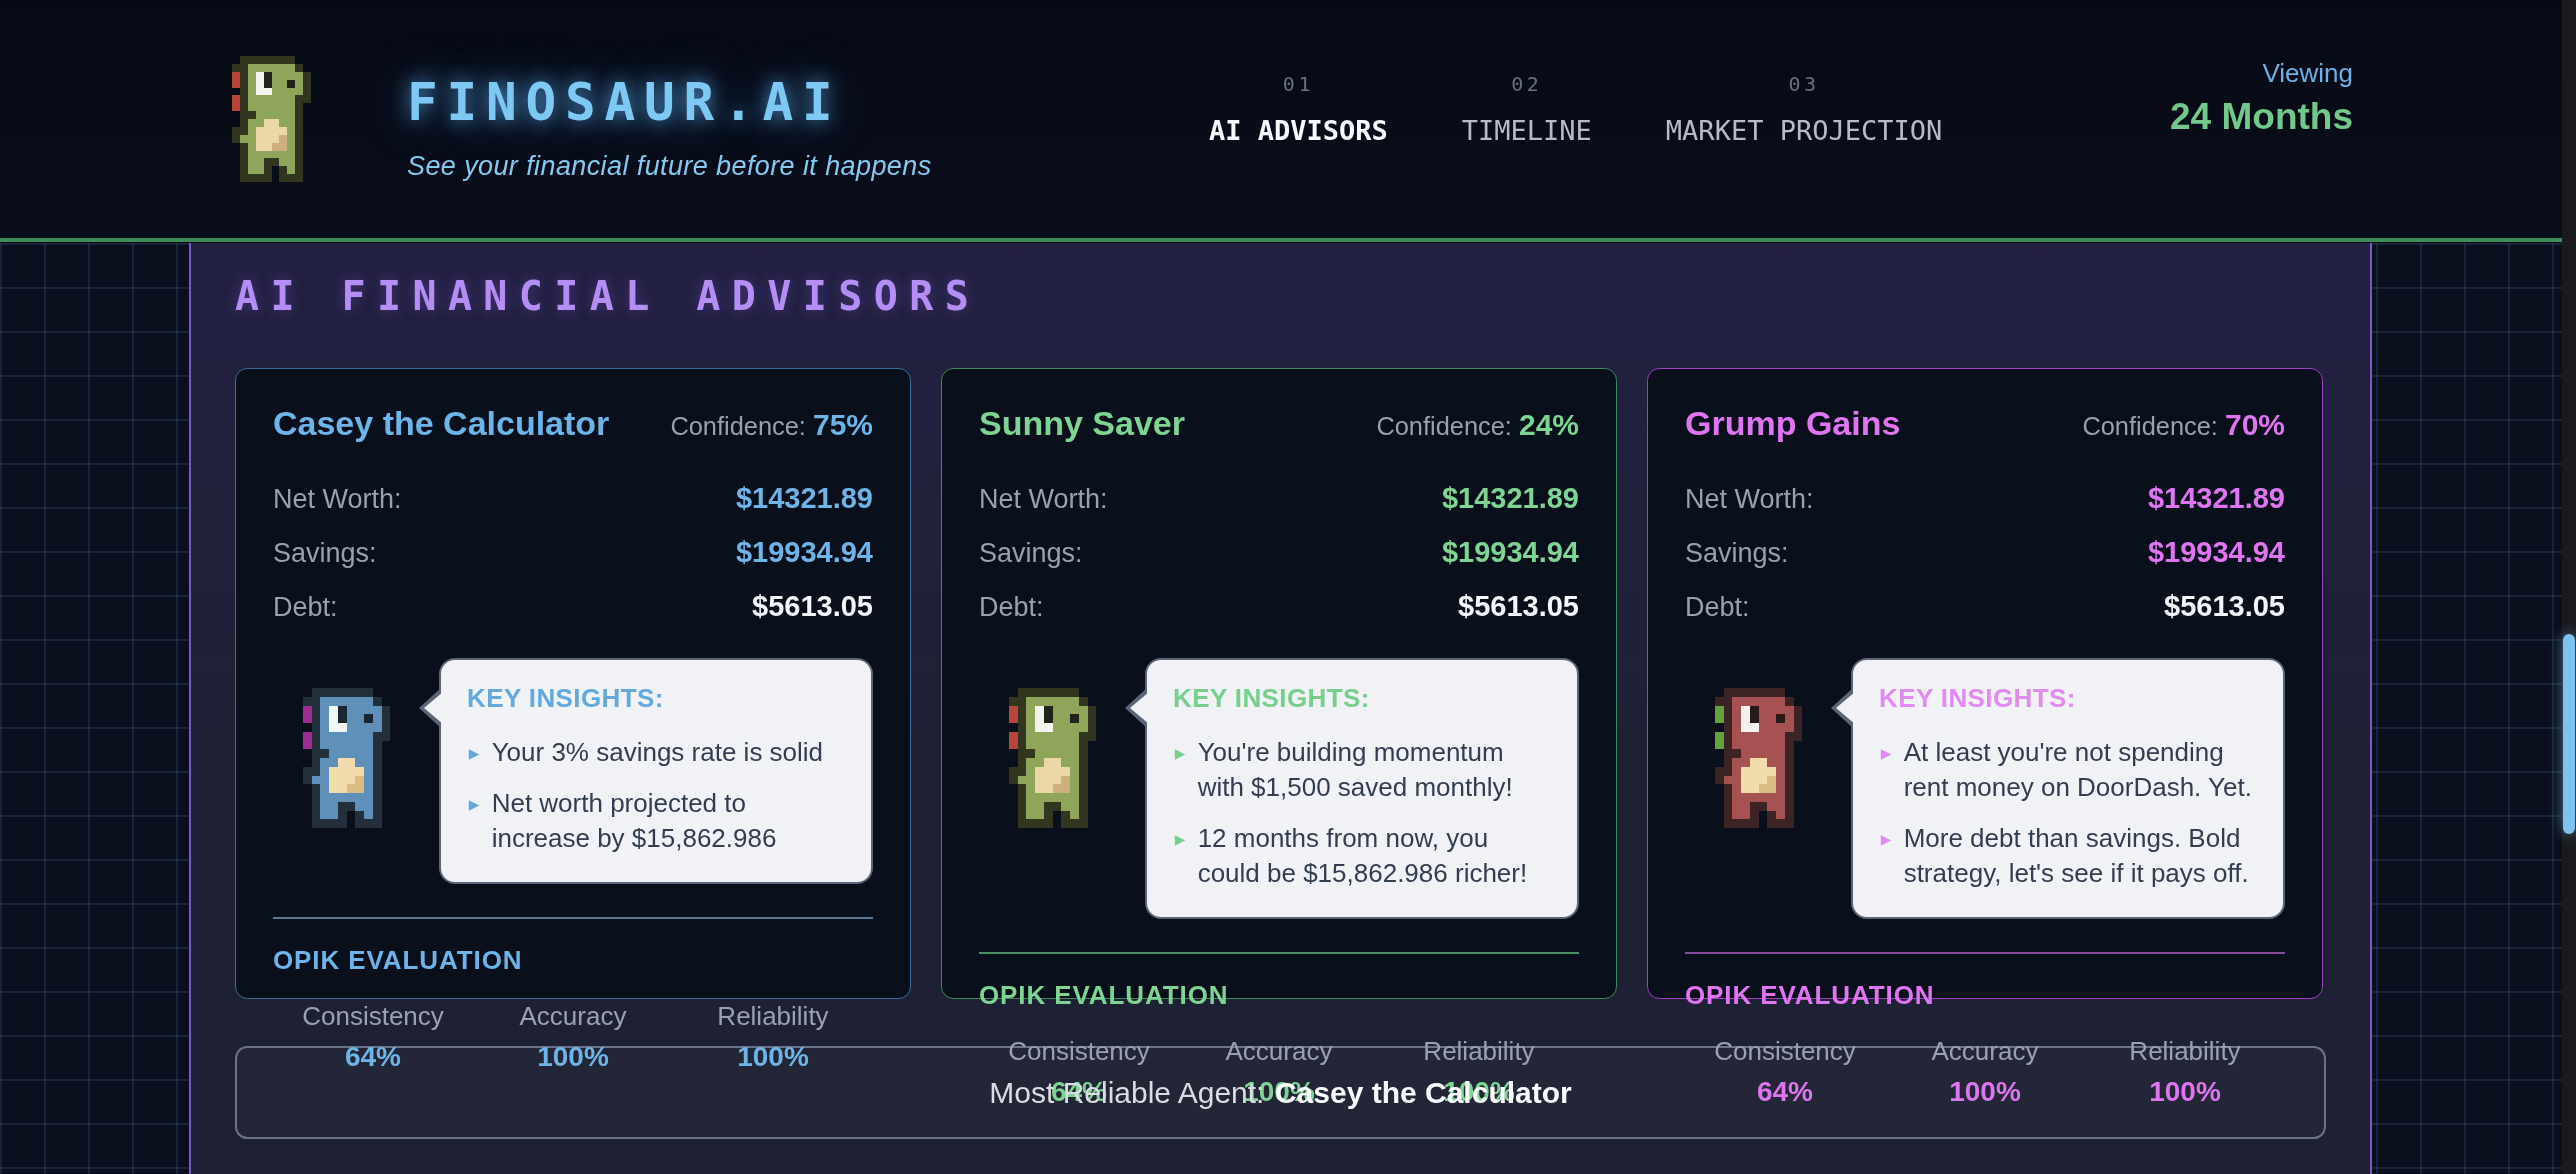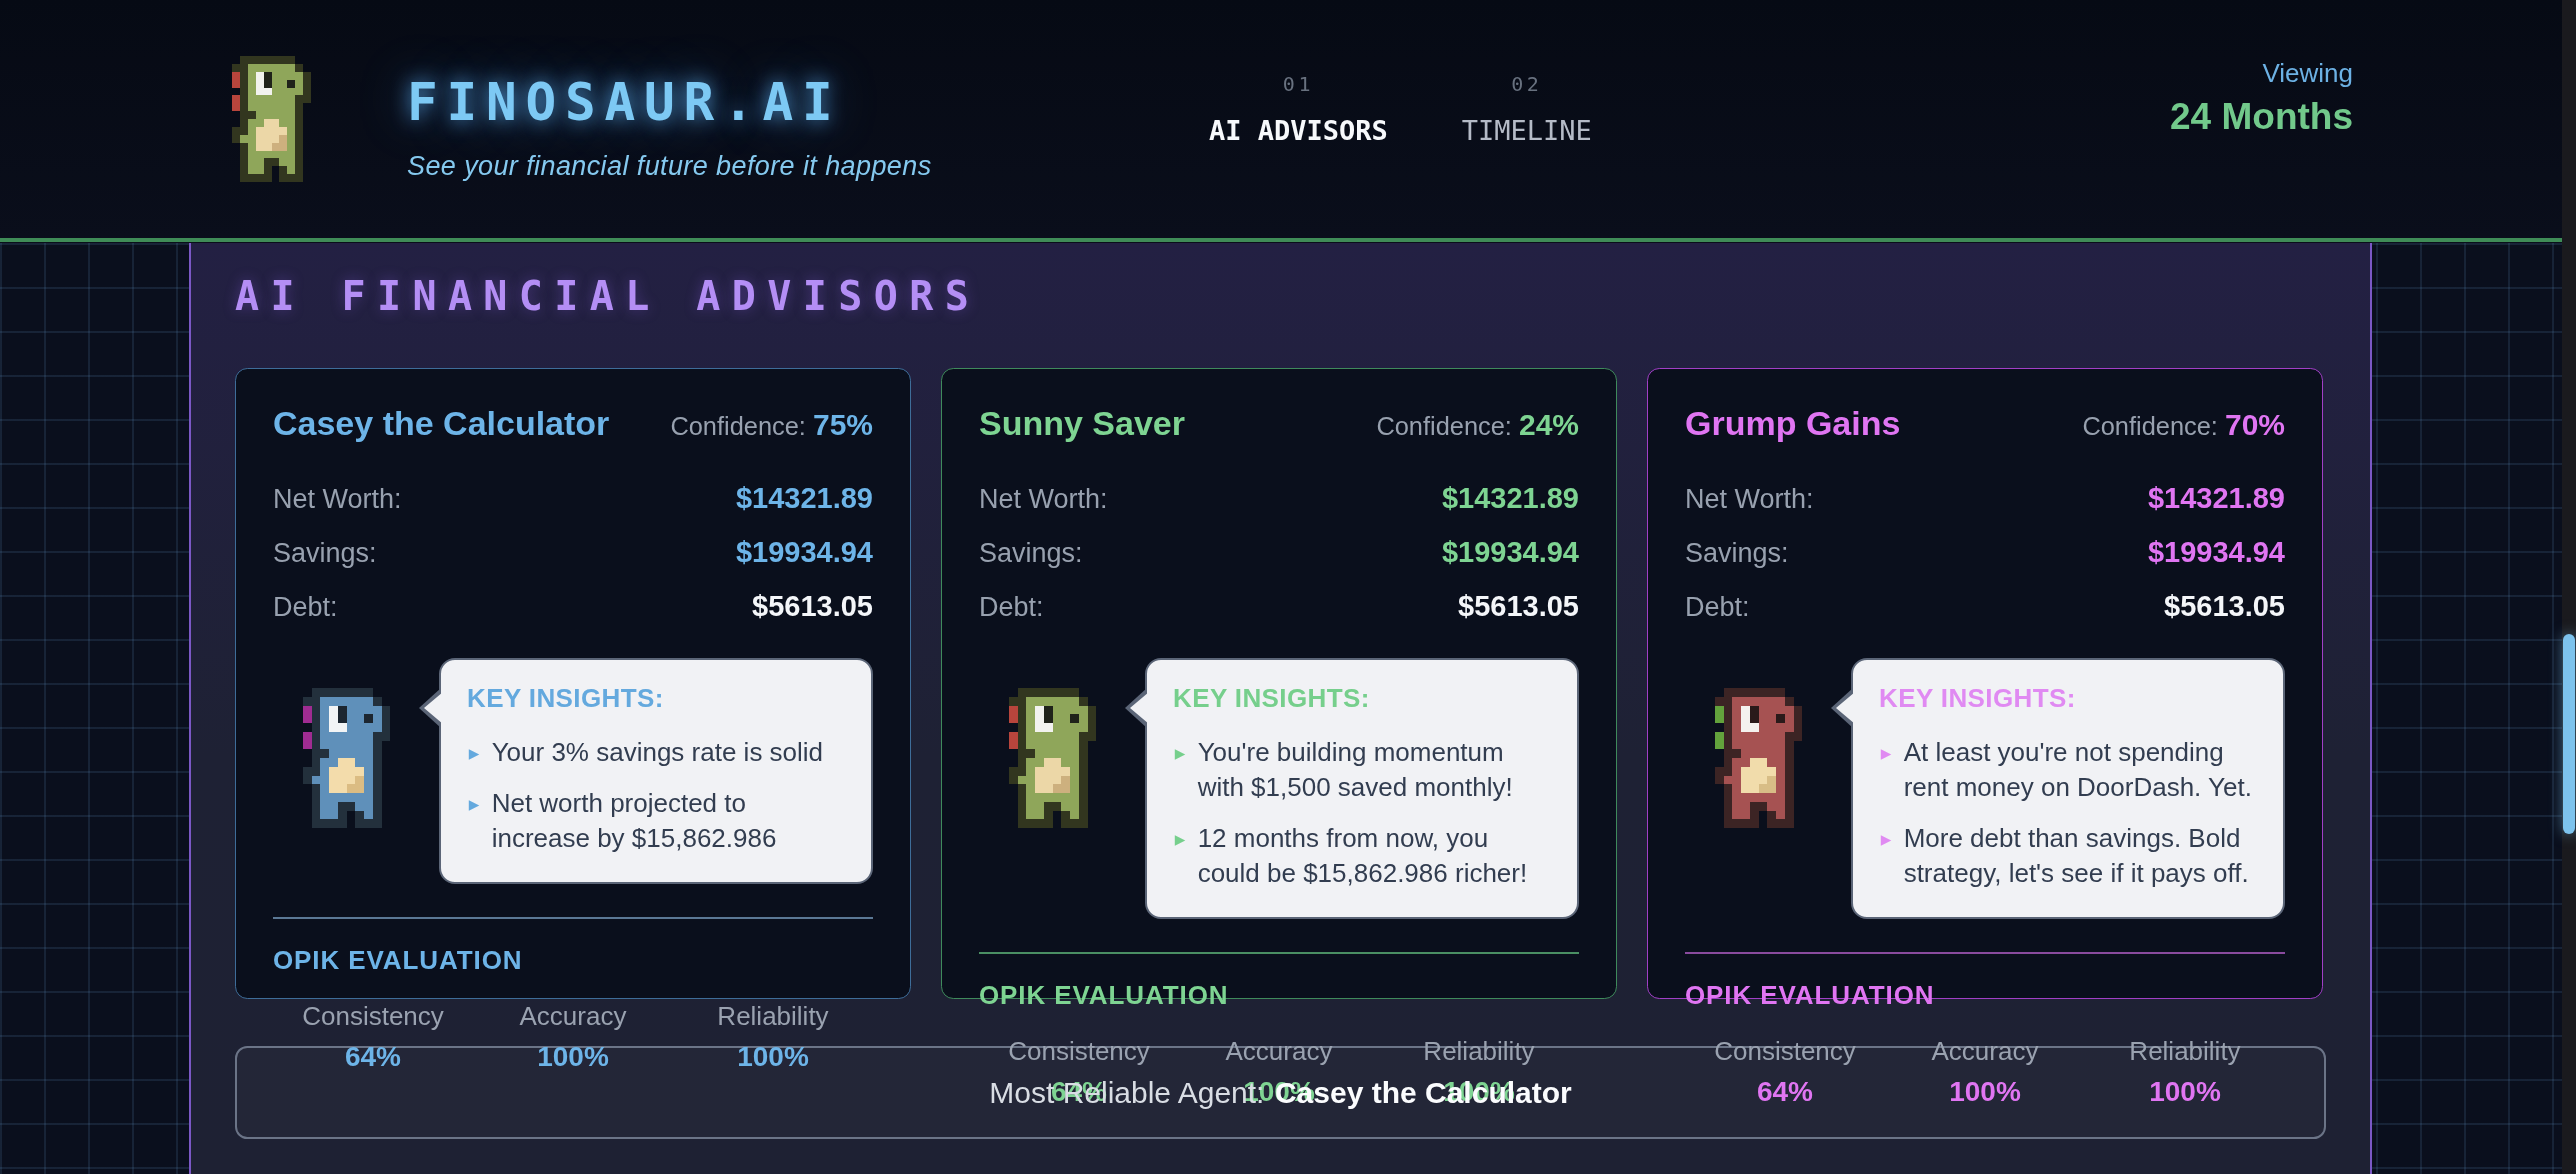--- a/index.html
+++ b/index.html
@@ -264,20 +264,24 @@
   </div>
   <nav id="main-nav">
       <div class="nav-item active">
         <div class="nav-num">01</div>
         <div class="nav-label">AI ADVISORS</div>
       </div>
       <div class="nav-item">
         <div class="nav-num">02</div>
         <div class="nav-label">TIMELINE</div>
       </div>
+      <div class="nav-item">
+        <div class="nav-num">03</div>
+        <div class="nav-label">MARKET PROJECTION</div>
+      </div>
     </nav>
   <div class="viewing">
     <div class="viewing-label">Viewing</div>
     <div class="viewing-value">24 Months</div>
   </div>
 </header>
 
 <div class="green-rule"></div>
 
 <div class="content-bg">

